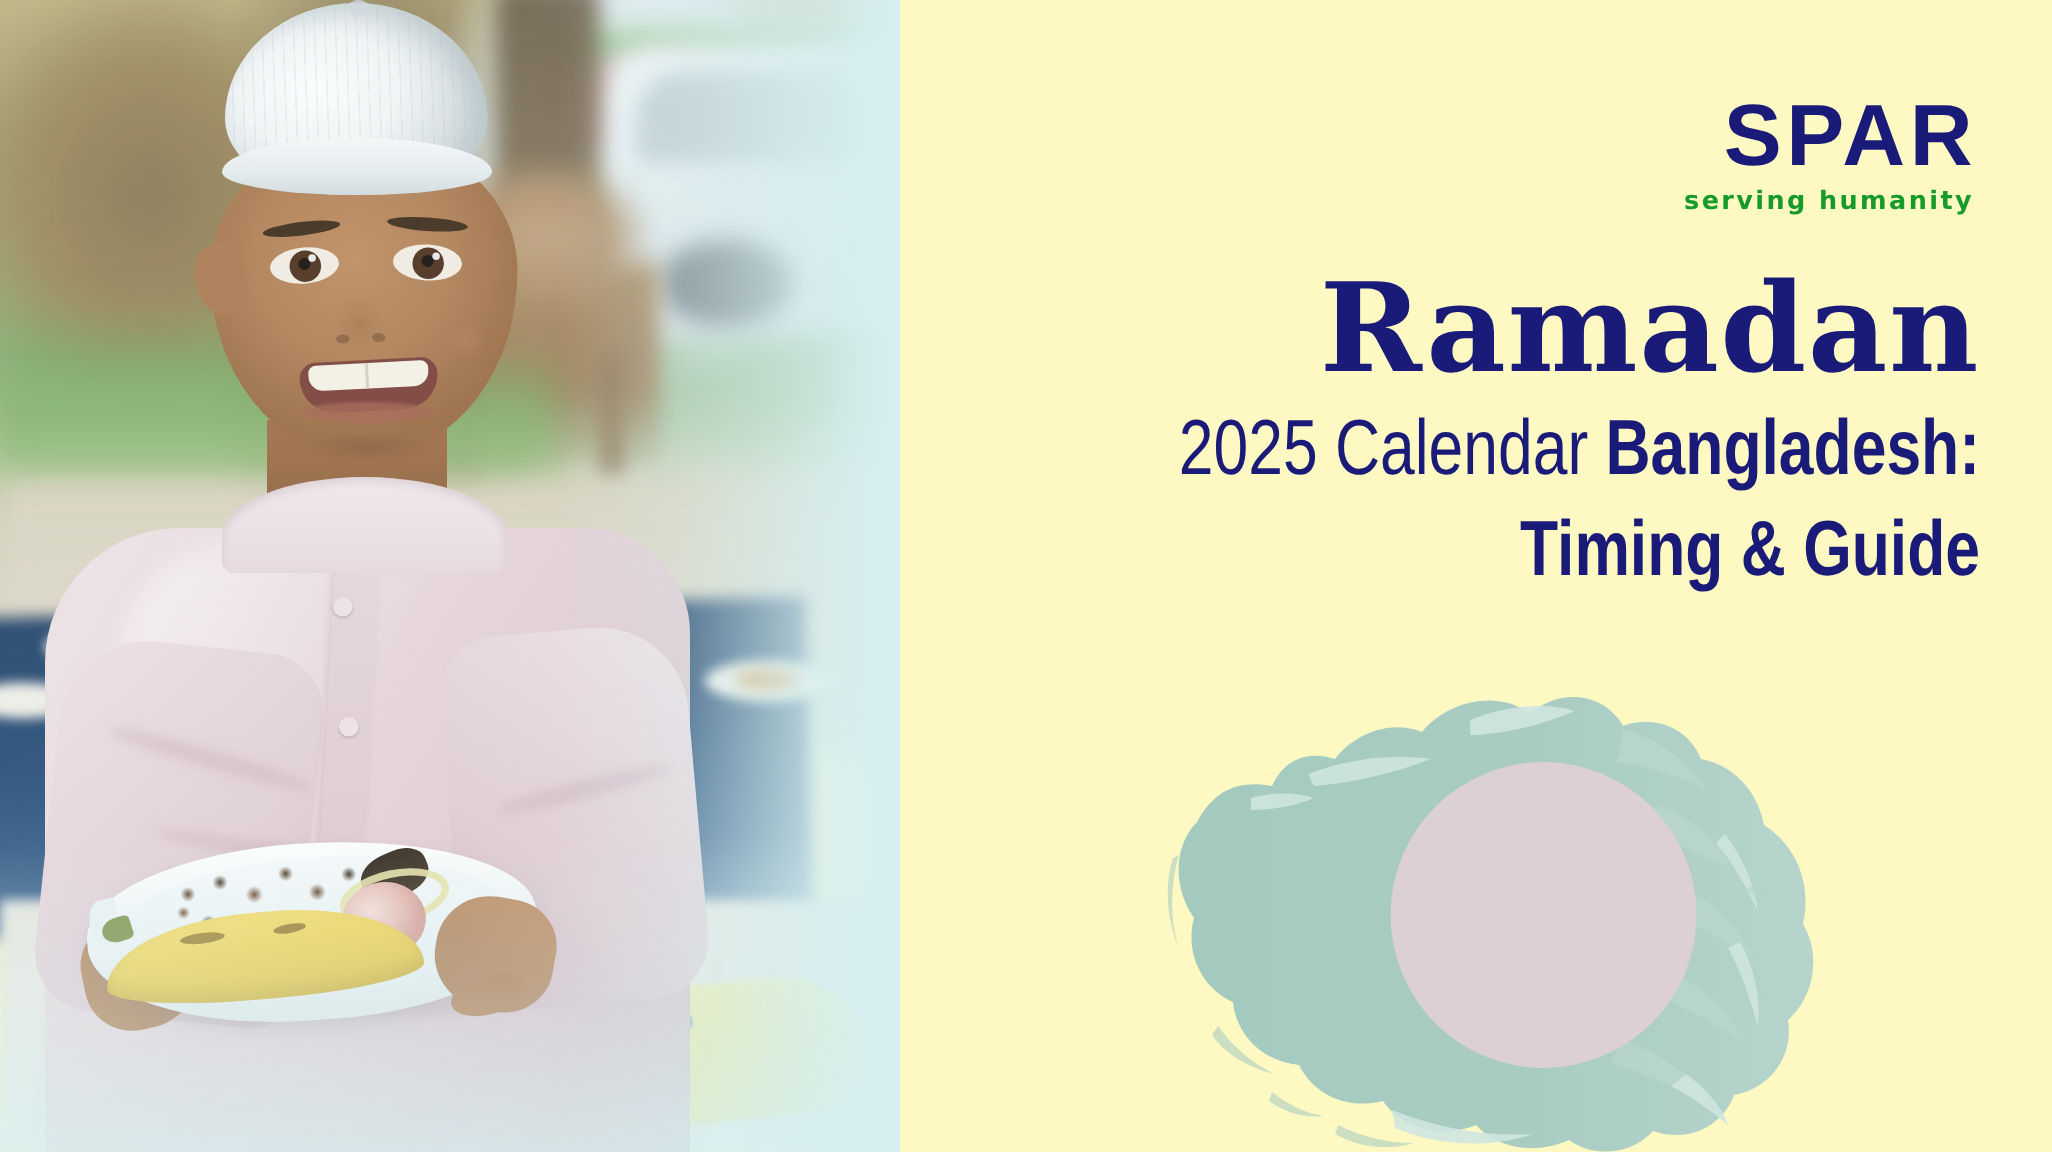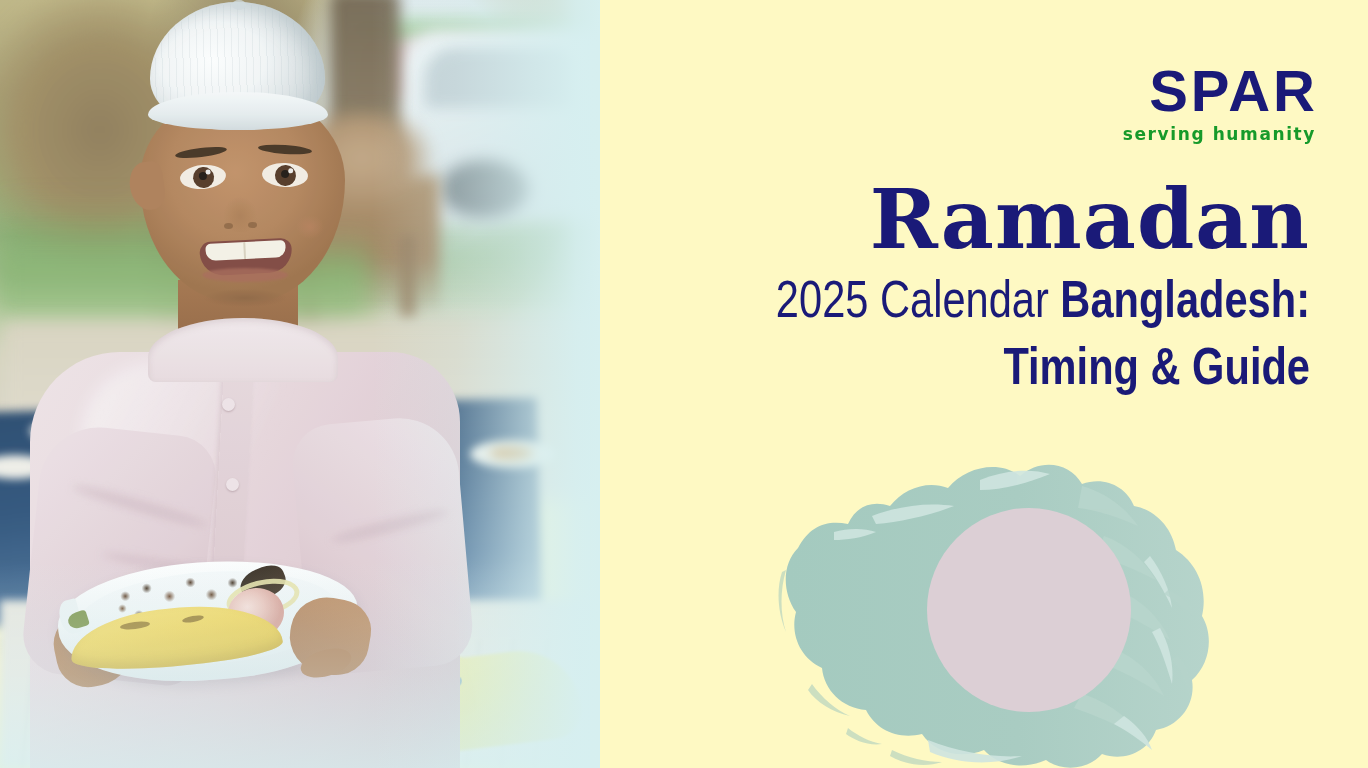--- a/index.html
+++ b/index.html
@@ -324,21 +324,21 @@
     font-family:"Liberation Sans", sans-serif;
     font-weight:bold;font-size:58px;letter-spacing:3px;color:#1a1a78;
     display:block;
   }
   .logo-tag{
     display:block;margin-top:6px;margin-right:2px;
     font-family:"DejaVu Sans", sans-serif;
     font-size:17px;font-weight:bold;letter-spacing:1.6px;color:#169a2a;
   }
 
-  .headline-block{position:absolute;right:80px;top:178px;width:720px;text-align:right;}
+  .headline-block{position:absolute;right:70px;top:178px;width:720px;text-align:right;}
   .h-ramadan{
     display:block;
     font-family:"DejaVu Serif", serif;
     font-weight:bold;
     font-size:82px;line-height:1.0;color:#1a1a78;
     letter-spacing:1px;
     margin:0 0 6px 0;
   }
   .h-sub{
     display:block;

